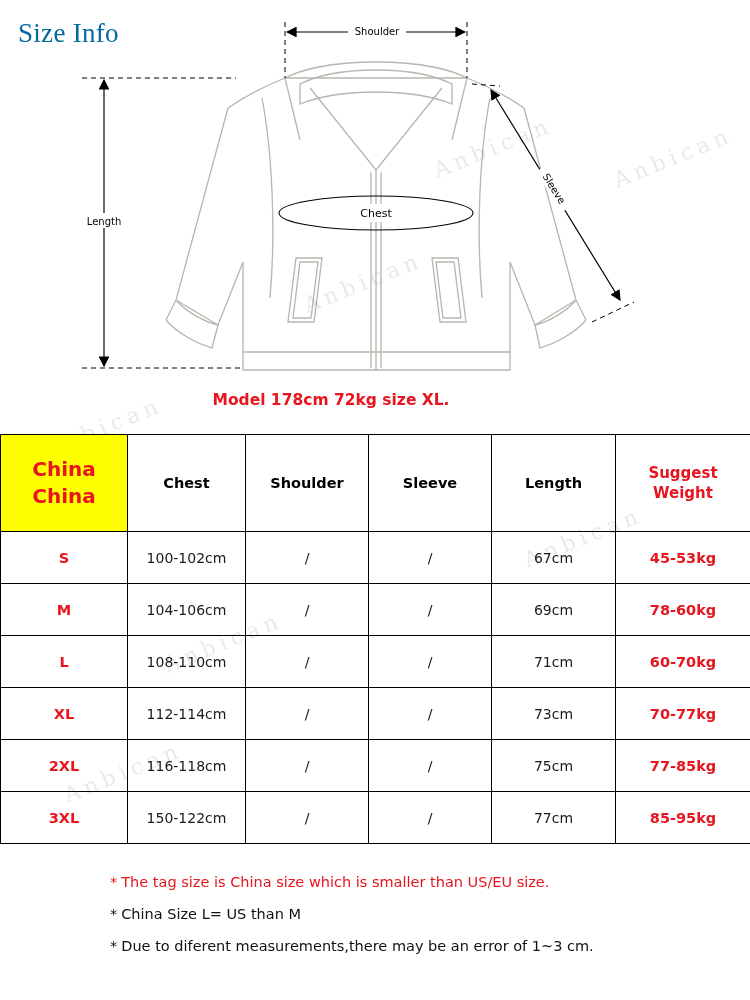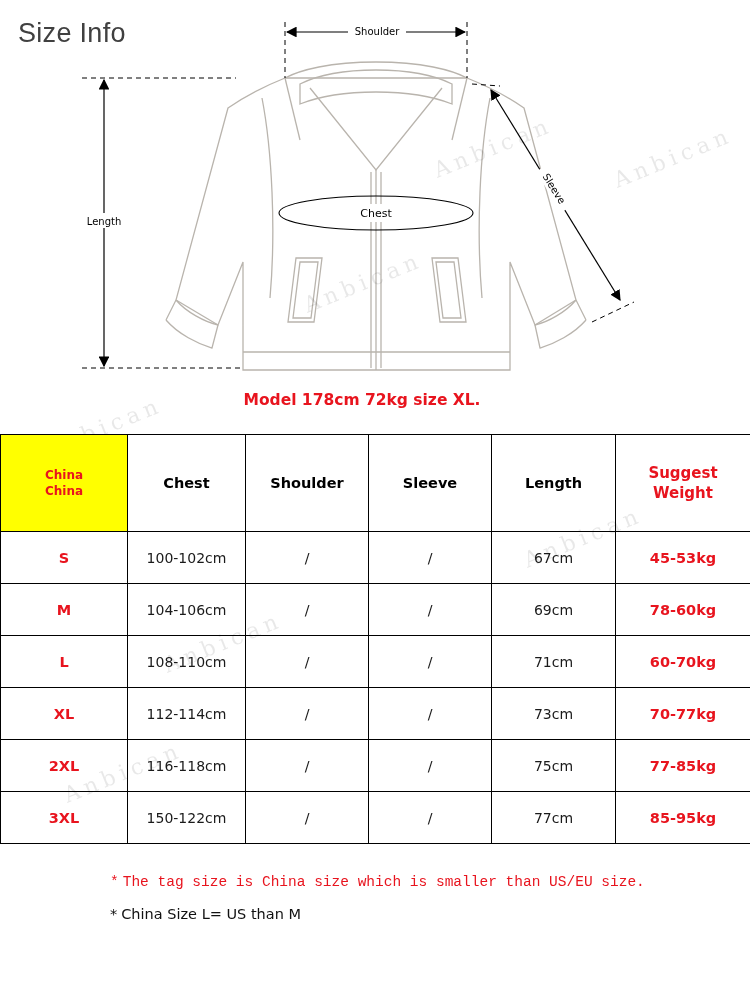--- a/index.html
+++ b/index.html
@@ -15,22 +15,22 @@
     color: #000;
     overflow: hidden;
   }
 
   
   .page-title {
     position: absolute;
     left: 18px;
     top: 18px;
     font-size: 27px;
-    font-family: Liberation Sans, sans-serif;
-    color: #404040;
+    font-family: Liberation Serif, serif;
+    color: #0369a1;
     letter-spacing: 0.3px;
   }
 
   
   .illustration {
     position: absolute;
     left: 0;
     top: 0;
     width: 750px;
     height: 430px;
@@ -42,21 +42,20 @@
   .model-note {
     position: absolute;
     left: 0;
     top: 391px;
     width: 662px;
     text-align: center;
     color: #e8141e;
     font-weight: bold;
     font-size: 15.5px;
     font-family: "DejaVu Sans", sans-serif;
-    padding-left: 31px;
   }
 
   
   .wm {
     position: absolute;
     color: rgba(0,0,0,0.09);
     font-size: 22px;
     letter-spacing: 5px;
     font-family: "DejaVu Serif", serif;
     transform: rotate(-22deg);
@@ -91,21 +90,21 @@
   }
   thead th {
     height: 96px;
     font-weight: bold;
     font-size: 15px;
   }
   thead th.china-size {
     background: #ffff00;
     color: #e8141e;
     font-weight: bold;
-    font-size: 12px;
+    font-size: 20px;
     line-height: 1.35;
   }
   thead th.suggest {
     color: #e8141e;
     font-weight: bold;
     font-size: 15px;
     line-height: 1.35;
     margin-top: 48px;
   }
   tbody td {
@@ -135,21 +134,20 @@
   }
   .note-line {
     font-size: 14.5px;
     font-family: "DejaVu Sans", sans-serif;
     padding: 8px 0 8px 0;
     text-align: left;
     padding-left: 110px;
   }
   .note-red {
     color: #e8141e;
-    font-family: Liberation Mono, monospace;
   }
   .note-red .star { color: #e8141e; }
   .note-dark {
     color: #111;
   }
   .star { margin-right: 4px; }
 
   
   .diag-label {
     font-family: "DejaVu Sans", sans-serif;
@@ -318,13 +316,16 @@
   </tbody>
 </table>
 
 <div class="notes">
   <div class="note-line note-red">
     <span class="star">*</span><span>The tag size is China size which is smaller than US/EU size.</span>
   </div>
   <div class="note-line note-dark">
     <span class="star">*</span><span>China Size L= US than M</span>
   </div>
+  <div class="note-line note-dark">
+    <span class="star">*</span><span>Due to diferent measurements,there may be an error of 1~3 cm.</span>
+  </div>
 </div>
 
 </body></html>

